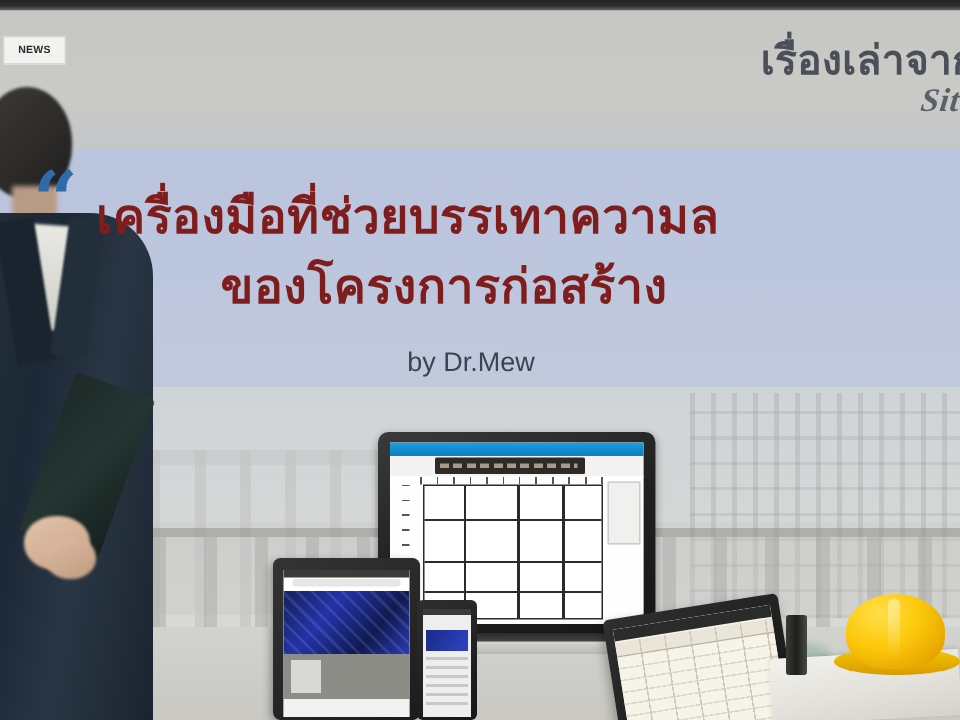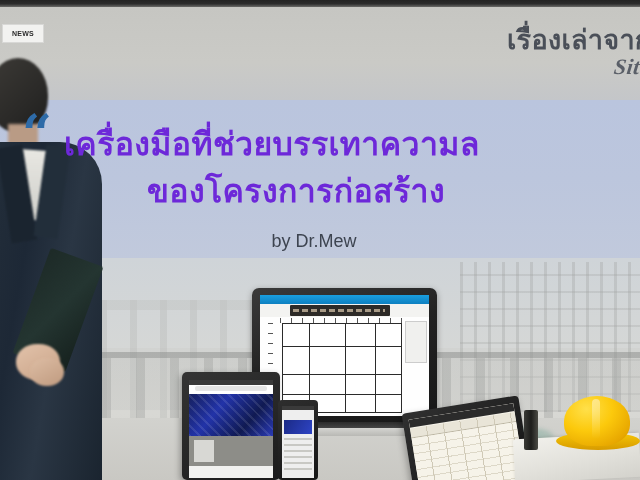--- a/index.html
+++ b/index.html
@@ -135,21 +135,21 @@
     position:absolute;left:22px;top:108px;
     font-family:"DejaVu Serif", serif;
     font-size:52px;font-weight:bold;color:#2e6ba8;
     line-height:1;letter-spacing:-3px;
   }
 
   
   .headline{
     position:absolute;left:0;top:128px;width:640px;
     font-family:"DejaVu Sans", sans-serif;
-    color:#6d28d9;
+    color:#7f1d1d;
     text-align:center;
   }
   .hl-line1{
     font-size:32px;font-weight:bold;line-height:1.0;
     white-space:nowrap;
     margin-left:64px;
     text-align:left;
     letter-spacing:.4px;
   }
   .hl-line2{

